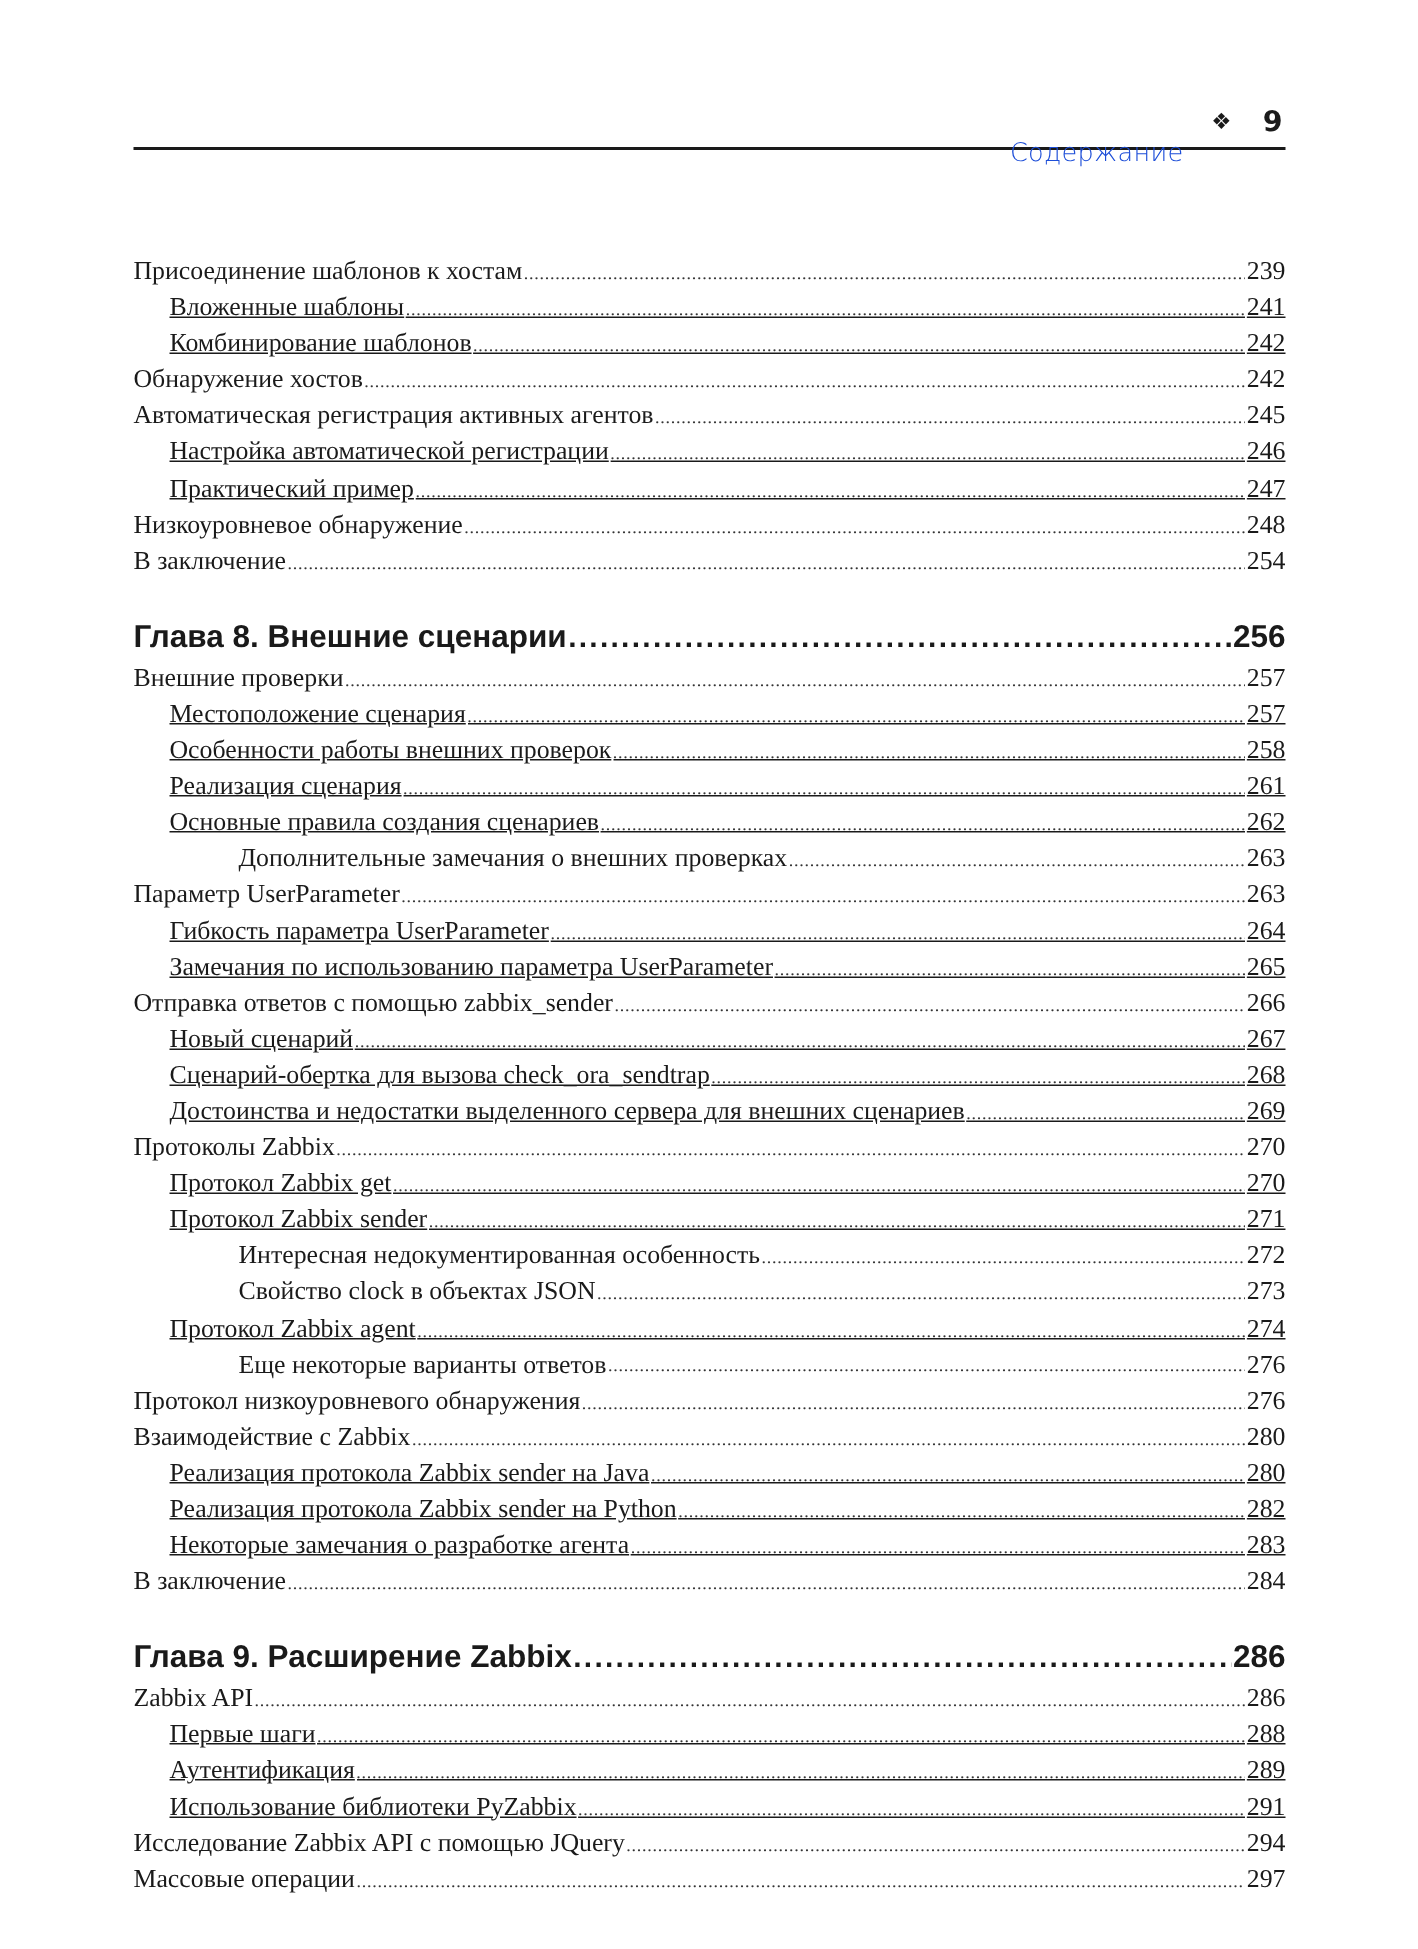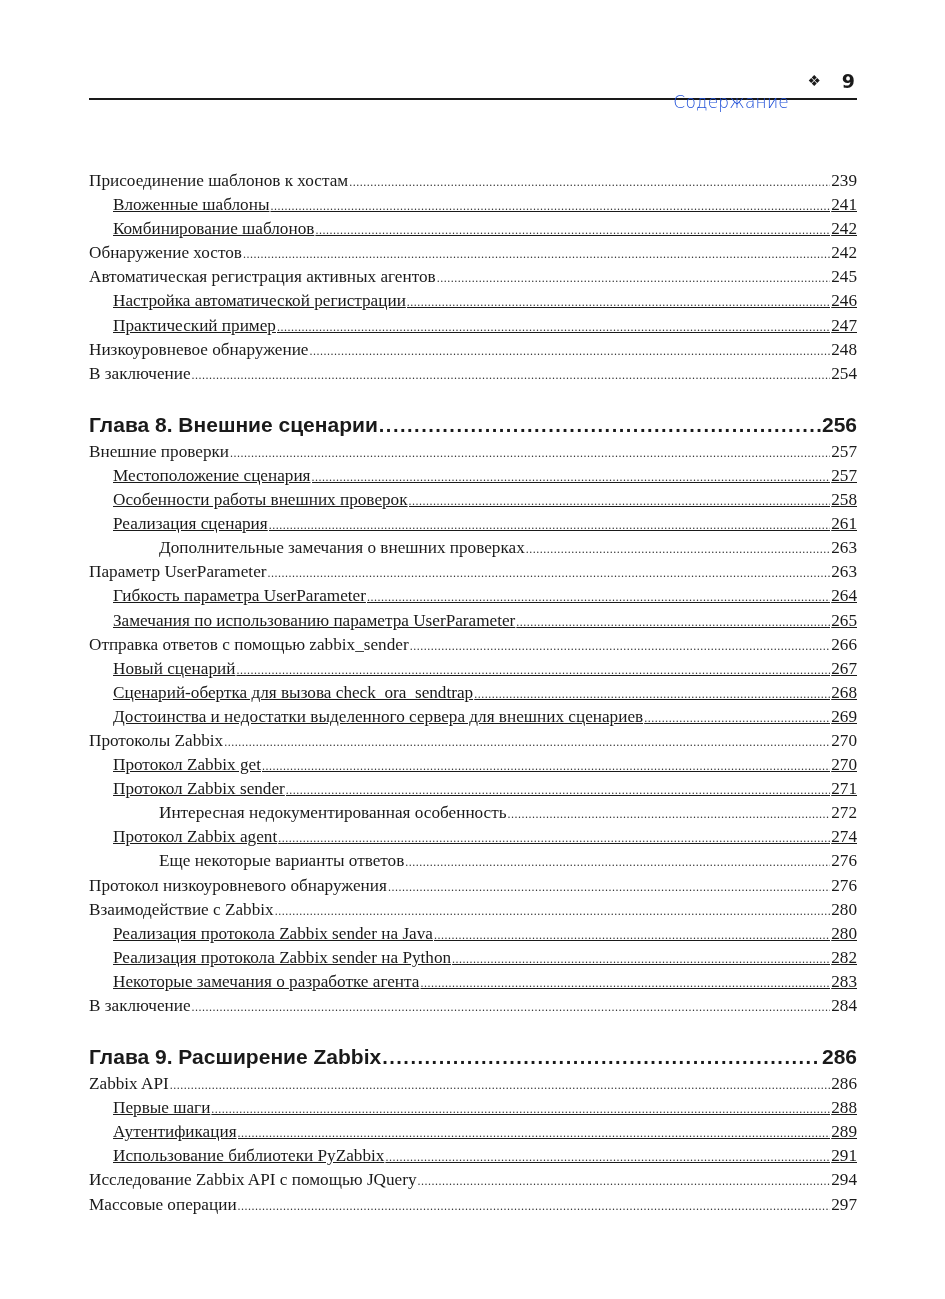--- a/index.html
+++ b/index.html
@@ -93,20 +93,25 @@
     <div class="row l2">
       <span class="t">Особенности работы внешних проверок</span>
       <span class="d"></span>
       <span class="p">258</span>
     </div>
     <div class="row l2">
       <span class="t">Реализация сценария</span>
       <span class="d"></span>
       <span class="p">261</span>
     </div>
+    <div class="row l2">
+      <span class="t">Основные правила создания сценариев</span>
+      <span class="d"></span>
+      <span class="p">262</span>
+    </div>
     <div class="row l3">
       <span class="t">Дополнительные замечания о внешних проверках</span>
       <span class="d"></span>
       <span class="p">263</span>
     </div>
     <div class="row l1">
       <span class="t">Параметр UserParameter</span>
       <span class="d"></span>
       <span class="p">263</span>
     </div>
@@ -152,20 +157,25 @@
     </div>
     <div class="row l2">
       <span class="t">Протокол Zabbix sender</span>
       <span class="d"></span>
       <span class="p">271</span>
     </div>
     <div class="row l3">
       <span class="t">Интересная недокументированная особенность</span>
       <span class="d"></span>
       <span class="p">272</span>
+    </div>
+    <div class="row l3">
+      <span class="t">Свойство clock в объектах JSON</span>
+      <span class="d"></span>
+      <span class="p">273</span>
     </div>
     <div class="row l2">
       <span class="t">Протокол Zabbix agent</span>
       <span class="d"></span>
       <span class="p">274</span>
     </div>
     <div class="row l3">
       <span class="t">Еще некоторые варианты ответов</span>
       <span class="d"></span>
       <span class="p">276</span>

